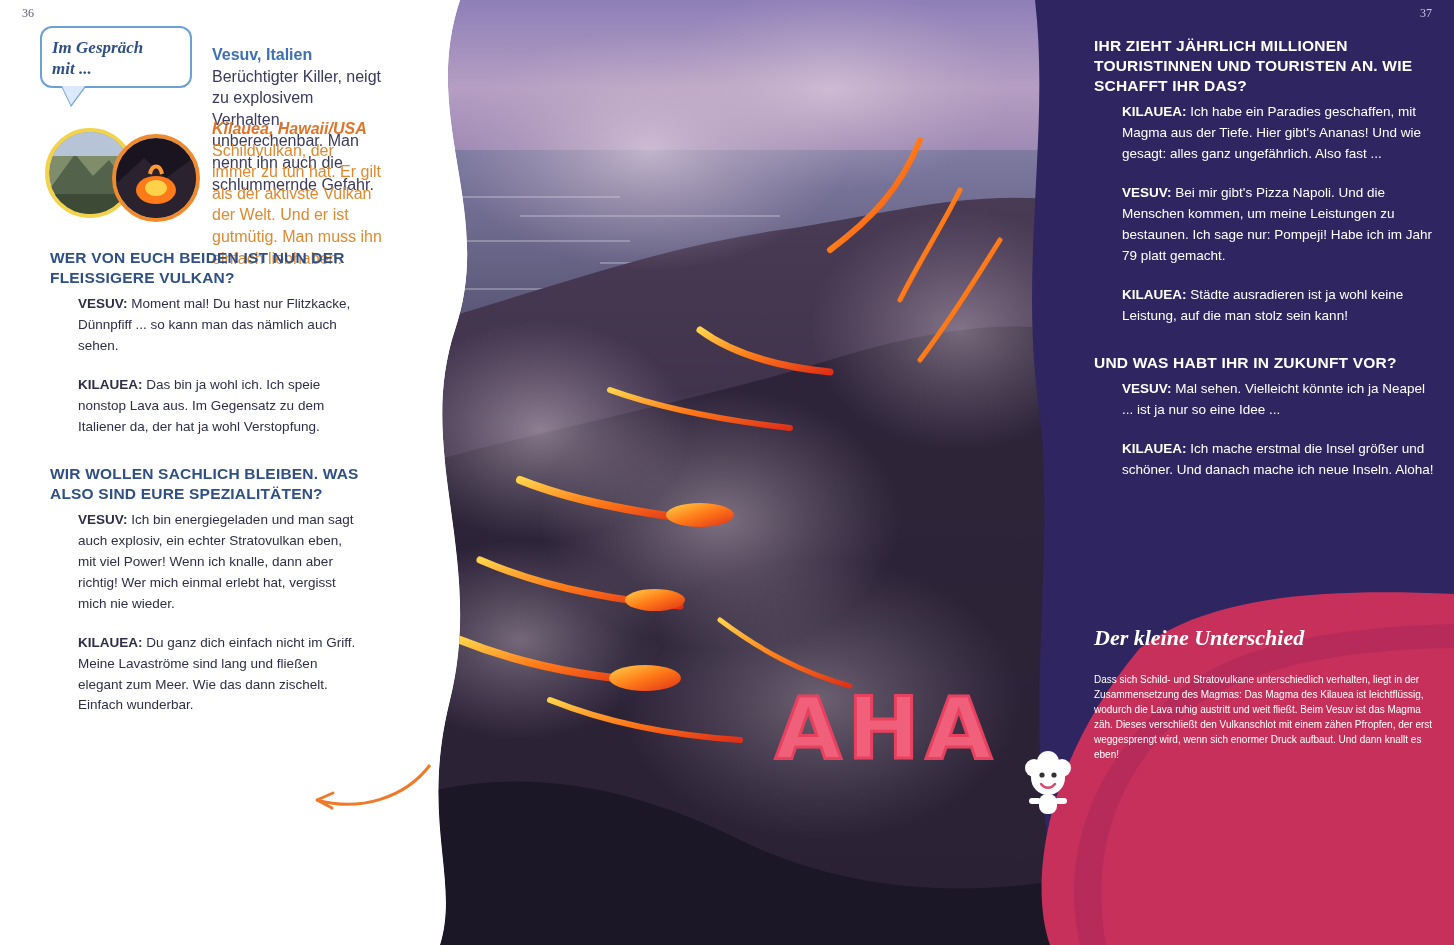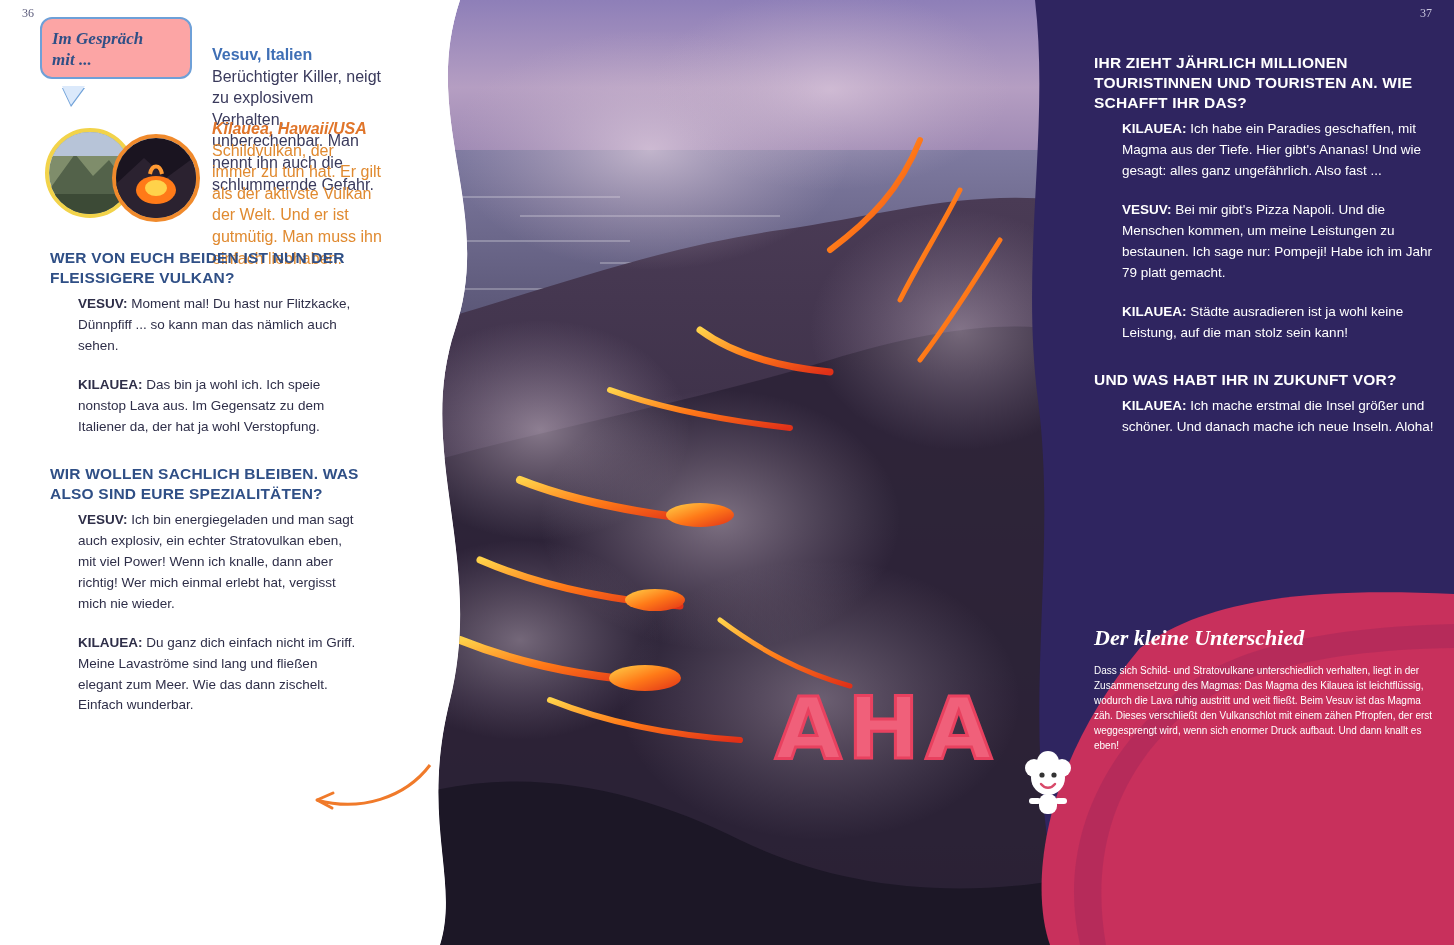--- a/index.html
+++ b/index.html
@@ -35,22 +35,22 @@
 
   
   .pageno{
     position:absolute;top:6px;font-size:12px;color:#6b6b8a;font-family:Liberation Serif, serif;
   }
   .pageno.left{left:22px;color:#5a5a7a;}
   .pageno.right{right:22px;color:#c9c6de;}
 
   
   .bubble{
-    position:absolute;left:40px;top:17px;width:152px;height:62px;
-    background:#fca5a5;border:2px solid #6ea0d8;border-radius:12px;
+    position:absolute;left:40px;top:26px;width:152px;height:62px;
+    background:#ffffff;border:2px solid #6ea0d8;border-radius:12px;
     box-sizing:border-box;
     padding:9px 10px;
   }
   .bubble span{
     display:block;font-family:"Liberation Serif",serif;font-style:italic;
     font-weight:700;font-size:17px;color:#2f4f86;line-height:1.25;
   }
   .bubble-tail{
     position:absolute;left:62px;top:86px;width:0;height:0;
     border-left:9px solid transparent;border-right:14px solid transparent;
@@ -69,21 +69,21 @@
   .cap{position:absolute;width:170px;font-size:16px;line-height:1.35;}
   .cap .t{font-weight:700;display:block;}
   .cap1{left:212px;top:44px;color:#3a3a5c;}
   .cap1 .t{color:#3f6fb5;}
   .cap2{left:212px;top:118px;color:#e08a30;}
   .cap2 .t{color:#e0752a;font-style:italic;}
 
   
   .col{position:absolute;}
   .col.left-col{left:50px;top:248px;width:310px;}
-  .col.right-col{left:1094px;top:53px;width:340px;}
+  .col.right-col{left:1094px;top:36px;width:340px;}
 
   .q{
     font-weight:700;font-size:15.5px;line-height:1.3;
     letter-spacing:.2px;margin:0 0 6px 0;
   }
   .left-col .q{color:#2f4f86;}
   .right-col .q{color:#ffffff;}
   .a{
     font-size:13.5px;line-height:1.55;margin:0 0 18px 0;padding-left:28px;
   }
@@ -105,21 +105,21 @@
   
   .panel{
     position:absolute;left:1020px;top:588px;width:434px;height:357px;
     overflow:hidden;
   }
   .panel-text{
     position:absolute;left:1094px;top:625px;width:346px;
   }
   .panel-title{
     font-family:"Liberation Serif",serif;font-style:italic;font-weight:700;
-    font-size:22px;color:#ffffff;margin:0 0 12px 0;
+    font-size:22px;color:#ffffff;margin:0 0 21px 0;
   }
   .panel-body{
     font-size:10px;line-height:1.5;color:#ffffff;margin:0;
   }
 
   
   .mascot{position:absolute;left:1012px;top:742px;width:72px;height:80px;}
 </style>
 </head>
 <body>
@@ -273,20 +273,21 @@
 
   <div class="col right-col">
     <div class="blk">
       <p class="q">IHR ZIEHT JÄHRLICH MILLIONEN TOURISTINNEN UND TOURISTEN AN. WIE SCHAFFT IHR DAS?</p>
       <p class="a"><b>KILAUEA:</b><span> Ich habe ein Paradies geschaffen, mit Magma aus der Tiefe. Hier gibt's Ananas! Und wie gesagt: alles ganz ungefährlich. Also fast ...</span></p>
       <p class="a"><b>VESUV:</b><span> Bei mir gibt's Pizza Napoli. Und die Menschen kommen, um meine Leistungen zu bestaunen. Ich sage nur: Pompeji! Habe ich im Jahr 79 platt gemacht.</span></p>
       <p class="a"><b>KILAUEA:</b><span> Städte ausradieren ist ja wohl keine Leistung, auf die man stolz sein kann!</span></p>
     </div>
     <div class="blk">
       <p class="q">UND WAS HABT IHR IN ZUKUNFT VOR?</p>
+      <p class="a"><b>VESUV:</b><span> Mal sehen. Vielleicht könnte ich ja Neapel ... ist ja nur so eine Idee ...</span></p>
       <p class="a"><b>KILAUEA:</b><span> Ich mache erstmal die Insel größer und schöner. Und danach mache ich neue Inseln. Aloha!</span></p>
     </div>
   </div>
 
   <div class="aha">AHA</div>
 
   <svg class="arrow" viewBox="0 0 130 60" xmlns="http://www.w3.org/2000/svg">
     <path d="M125,5 C100,38 55,52 12,40" stroke="#f07a2a" stroke-width="3" fill="none"></path>
     <path d="M12,40 L28,33 M12,40 L27,48" stroke="#f07a2a" stroke-width="3" fill="none" stroke-linecap="round"></path>
   </svg>

